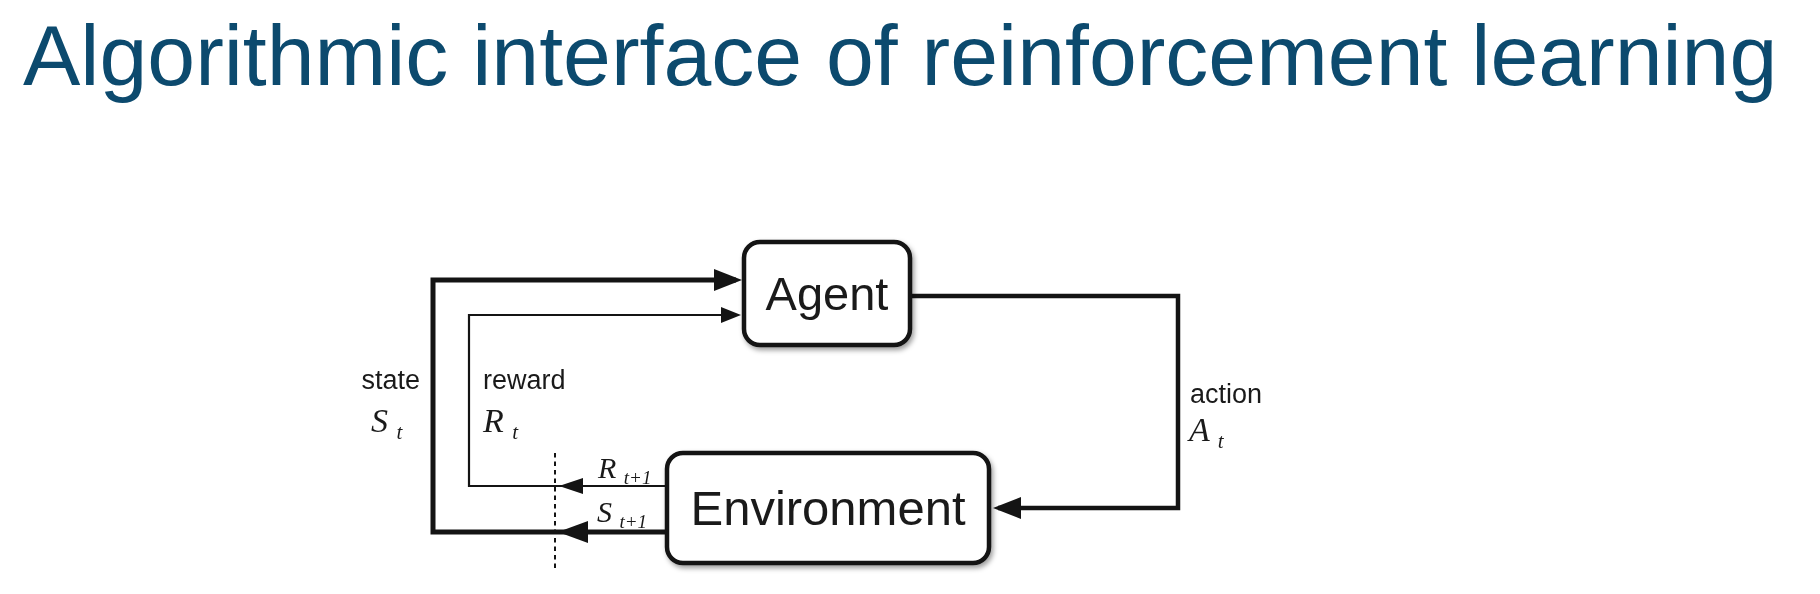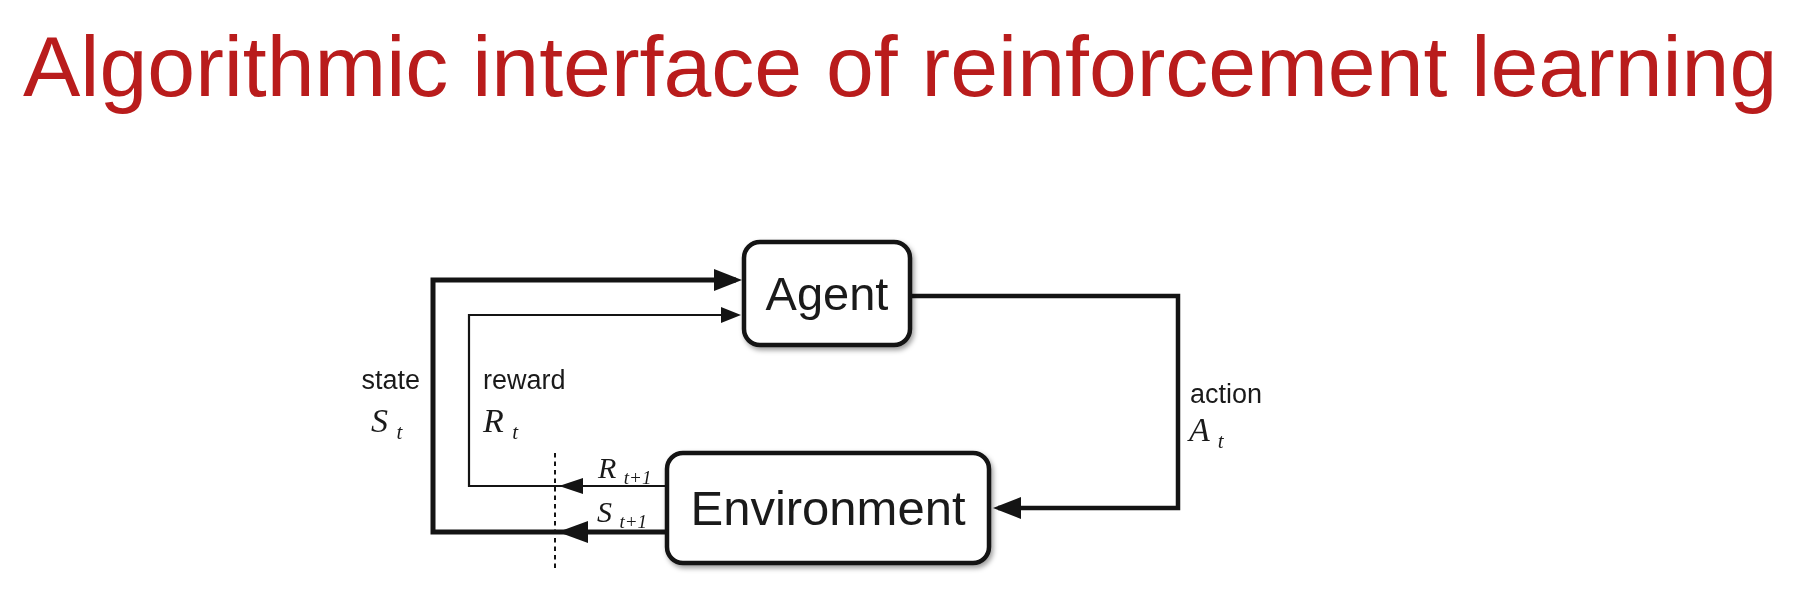--- a/index.html
+++ b/index.html
@@ -10,25 +10,25 @@
   body {
     position: relative;
     width: 1820px;
     height: 594px;
     overflow: hidden;
     font-family: "Liberation Sans", sans-serif;
   }
   .slide-title {
     position: absolute;
     left: 23px;
-    top: 23px;
+    top: 12px;
     font-size: 86px;
     line-height: 1;
     font-weight: 400;
-    color: #b91c1c;
+    color: #0c4a6e;
     white-space: nowrap;
   }
   .diagram-svg {
     position: absolute;
     left: 0;
     top: 0;
   }
   .wire {
     fill: none;
     stroke: var(--ink, #141414);

